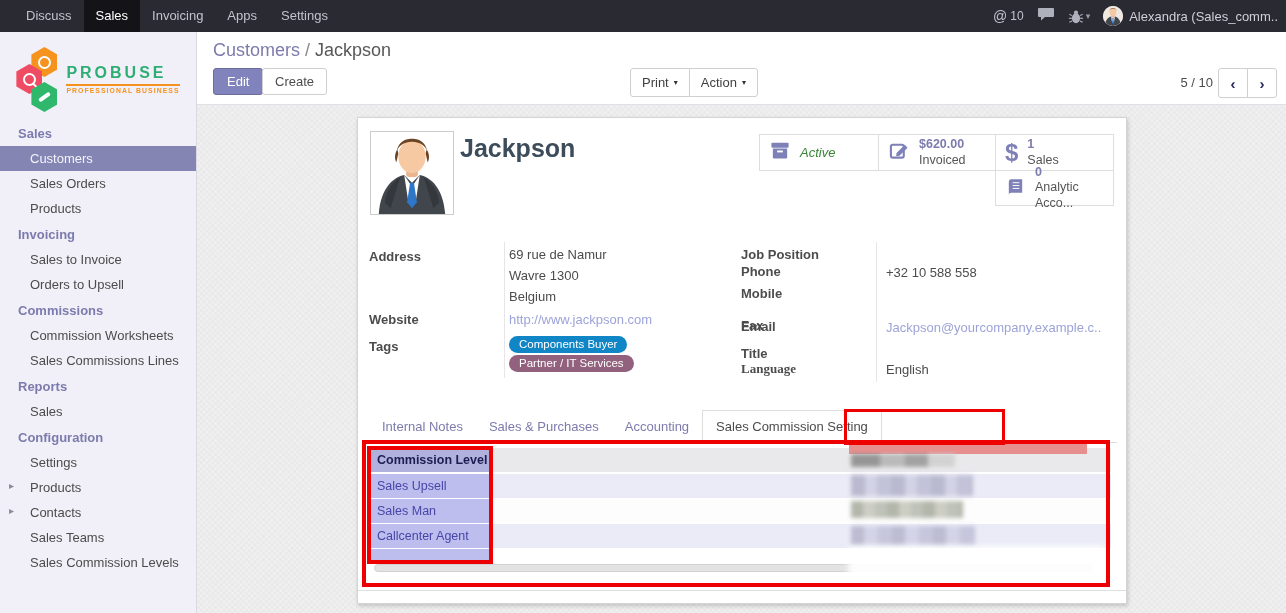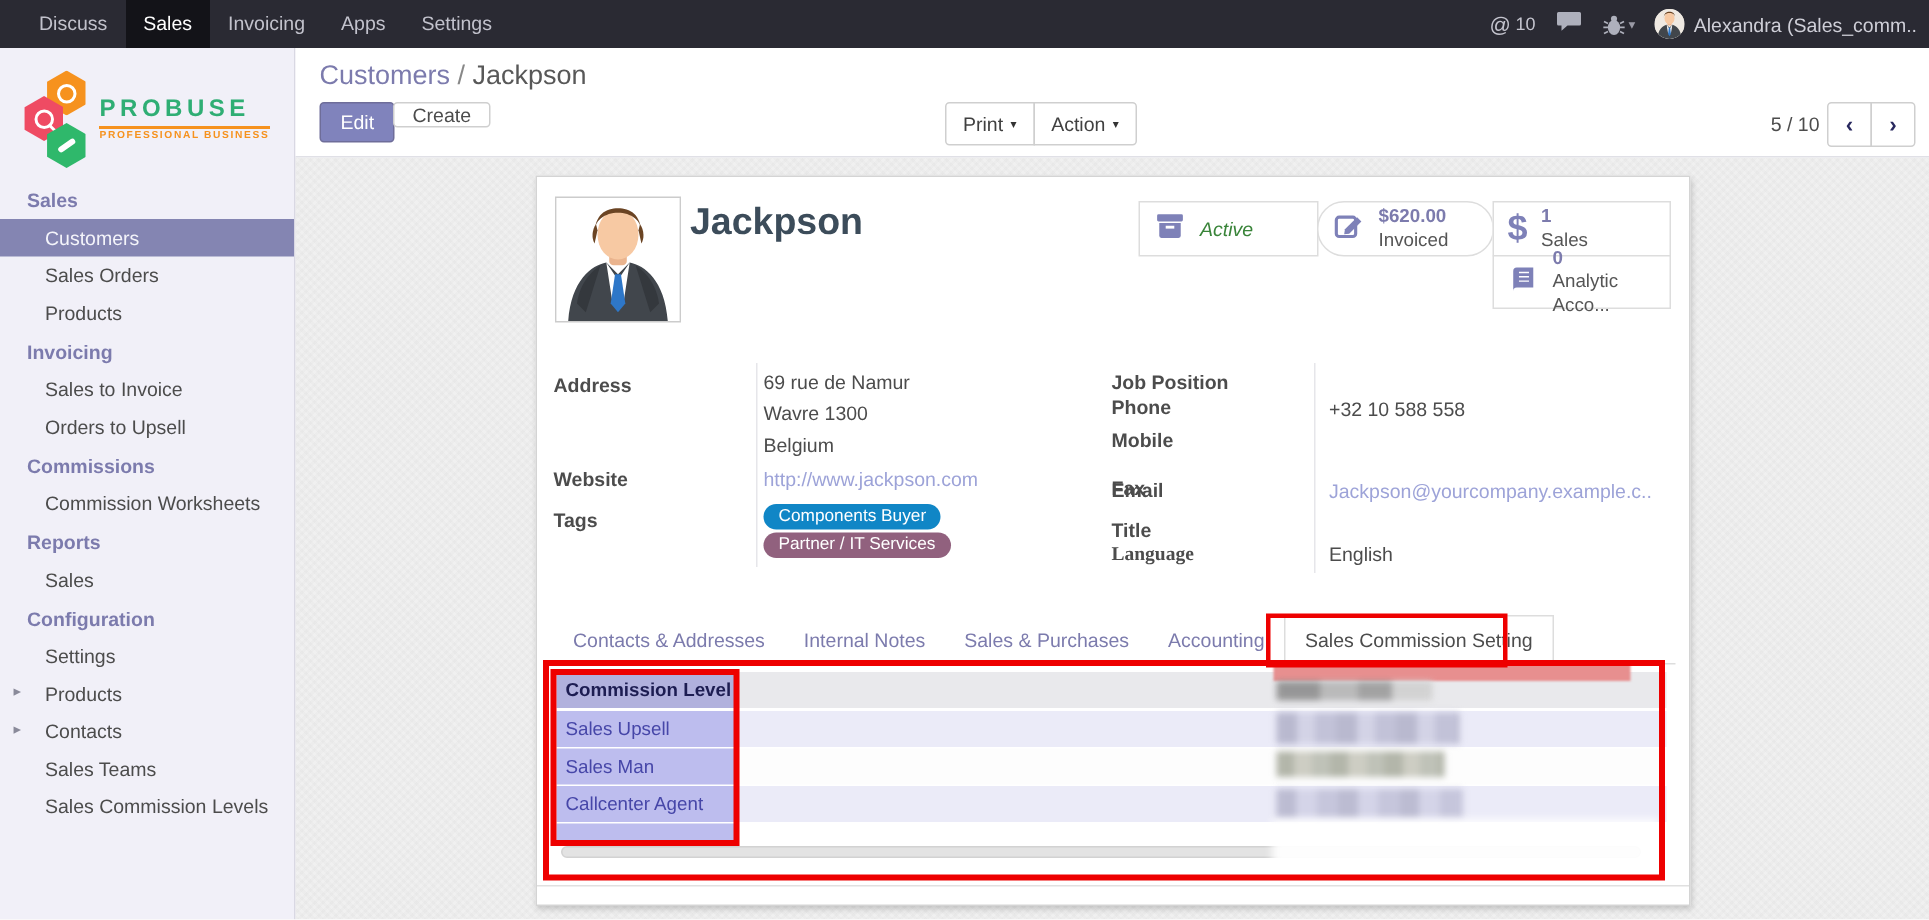--- a/index.html
+++ b/index.html
@@ -37,21 +37,21 @@
   .side-item.selected{background:#8485b2;color:#f4f4fa;}
   .side-item .arrow{position:absolute;left:9px;top:5px;color:#8a8a9a;font-size:10px;}
 
   
   .cpanel{position:absolute;left:197px;top:32px;right:0;height:73px;background:#fff;border-bottom:1px solid #e0e0e6;box-sizing:border-box;z-index:5;}
   .breadcrumb{position:absolute;left:16px;top:8px;font-size:18px;color:#7c7bad;}
   .breadcrumb .sep{color:#888;padding:0 5px;}
   .breadcrumb .cur{color:#585858;}
   .btn{font-size:13px;border-radius:3px;cursor:pointer;box-sizing:border-box;display:inline-flex;align-items:center;justify-content:center;}
   .edit-btn{position:absolute;left:16px;top:36px;height:27px;padding:0 13px;background:#8083bc;border:1px solid #6e6d99;color:#fff;}
-  .create-btn{position:absolute;left:65px;top:36px;height:17px;padding:0 12px;background:#fff;border:1px solid #cfcfcf;color:#4c4c4c;}
+  .create-btn{position:absolute;left:65px;top:36px;height:27px;padding:0 12px;background:#fff;border:1px solid #cfcfcf;color:#4c4c4c;}
   .center-group{position:absolute;left:433px;top:36px;display:flex;}
   .dd-btn{height:27px;padding:0 11px;background:#fff;border:1px solid #cfcfcf;color:#404040;font-size:13px;display:flex;align-items:center;gap:5px;cursor:pointer;}
   .dd-btn:first-child{border-radius:3px 0 0 3px;}
   .dd-btn:last-child{border-radius:0 3px 3px 0;margin-left:-1px;}
   .dd-caret{font-size:8px;color:#333;}
   .pager-txt{position:absolute;right:73px;top:43px;font-size:13px;color:#4c4c4c;}
   .pager-btns{position:absolute;right:9px;top:36px;display:flex;}
   .pg-btn{width:28px;height:28px;background:#fff;border:1px solid #cfcfcf;color:#28285e;font-weight:bold;font-size:15px;display:flex;align-items:center;justify-content:center;cursor:pointer;}
   .pg-btn.prev{border-radius:3px 0 0 3px;}
   .pg-btn.next{border-radius:0 3px 3px 0;margin-left:-1px;}
@@ -187,20 +187,21 @@
     <div class="side-item selected">Customers</div>
     <div class="side-item">Sales Orders</div>
     <div class="side-item">Products</div>
 
     <div class="section-h">Invoicing</div>
     <div class="side-item">Sales to Invoice</div>
     <div class="side-item">Orders to Upsell</div>
 
     <div class="section-h">Commissions</div>
     <div class="side-item">Commission Worksheets</div>
+    <div class="side-item">Sales Commissions Lines</div>
 
     <div class="section-h">Reports</div>
     <div class="side-item">Sales</div>
 
     <div class="section-h">Configuration</div>
     <div class="side-item">Settings</div>
     <div class="side-item">
       <span class="arrow">▸</span>
       <span>Products</span>
     </div>
@@ -260,21 +261,21 @@
       <div class="rec-title">Jackpson</div>
 
       <div class="stat" style="left:401px;top:16px;width:120px;height:37px;">
         <span><svg width="22" height="21" viewBox="0 0 22 22">
               <rect x="2" y="3" width="18" height="5" rx="1" fill="#7e81b8"></rect>
               <path d="M3.5,9 h15 v9 a1.5,1.5 0 0 1 -1.5,1.5 h-12 a1.5,1.5 0 0 1 -1.5,-1.5 z" fill="#7e81b8"></path>
               <rect x="8" y="11" width="6" height="2" fill="#fff"></rect>
             </svg></span>
         <span class="green">Active</span>
       </div>
-      <div class="stat" style="left:520px;top:16px;width:118px;height:37px;border-radius:18px;">
+      <div class="stat" style="left:520px;top:16px;width:118px;height:37px;">
         <span><svg width="22" height="21" viewBox="0 0 22 22">
               <rect x="2.5" y="5" width="13.5" height="13.5" rx="2" fill="none" stroke="#7e81b8" stroke-width="2.2"></rect>
               <path d="M8.5,13.5 L17,5 L20,8 L11.5,16.5 L8,17 Z" fill="#7e81b8"></path>
             </svg></span>
         <span class="stk">
             <div class="val">$620.00</div>
             <div class="lbl">Invoiced</div>
           </span>
       </div>
       <div class="stat" style="left:637px;top:16px;width:119px;height:37px;">
@@ -316,21 +317,20 @@
       <div class="fval" style="left:528px;top:147px;">+32 10 588 558</div>
       <div class="flabel" style="left:383px;top:168px;">Mobile</div>
       <div class="flabel" style="left:383px;top:200px;">Fax</div>
       <div class="flabel" style="left:383px;top:201px;">Email</div>
       <div class="flink" style="left:528px;top:202px;">Jackpson@yourcompany.example.c..</div>
       <div class="flabel" style="left:383px;top:228px;">Title</div>
       <div class="flabel" style="left:383px;top:243px;font-family:Liberation Serif, serif;">Language</div>
       <div class="fval" style="left:528px;top:244px;">English</div>
 
       <div class="tabs">
-        <div class="tab">Contacts &amp; Addresses</div>
         <div class="tab">Internal Notes</div>
         <div class="tab">Sales &amp; Purchases</div>
         <div class="tab">Accounting</div>
         <div class="tab active">Sales Commission Setting</div>
       </div>
 
       <div class="tcell th1">Commission Level</div>
       <div class="tcell th2"></div>
 
       <div class="tcell tc1" style="top:356px;">Sales Upsell</div>

